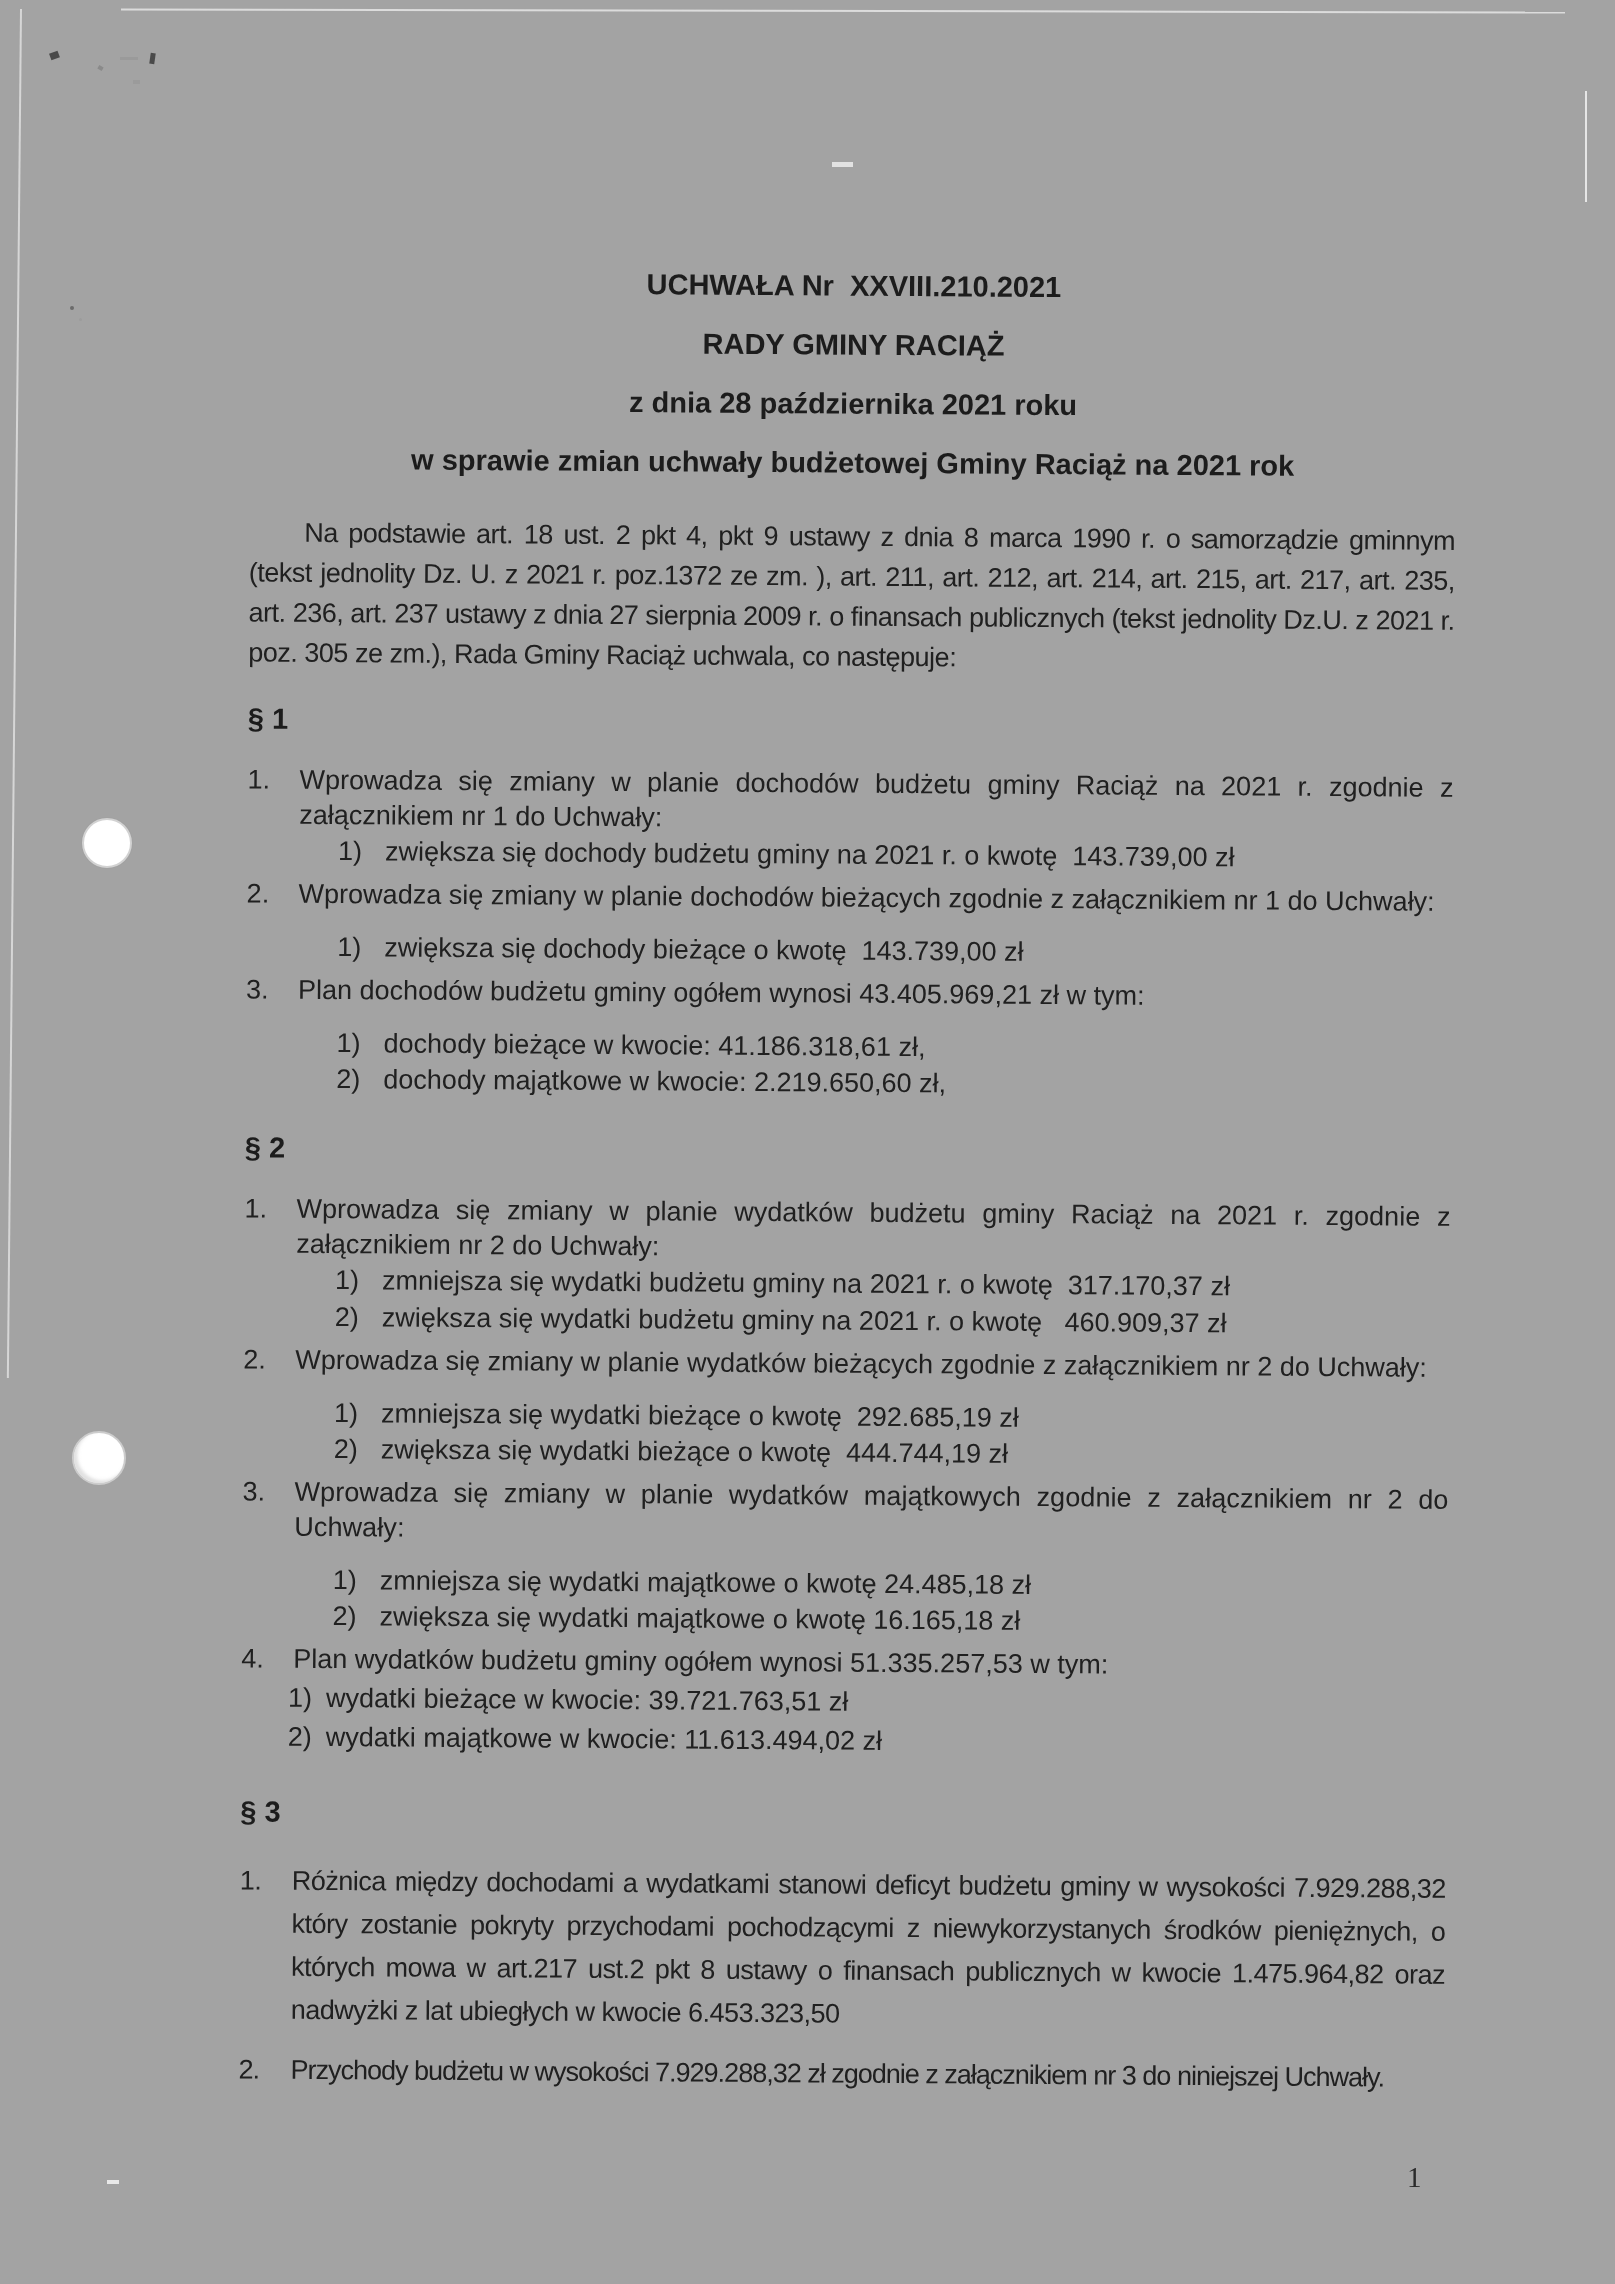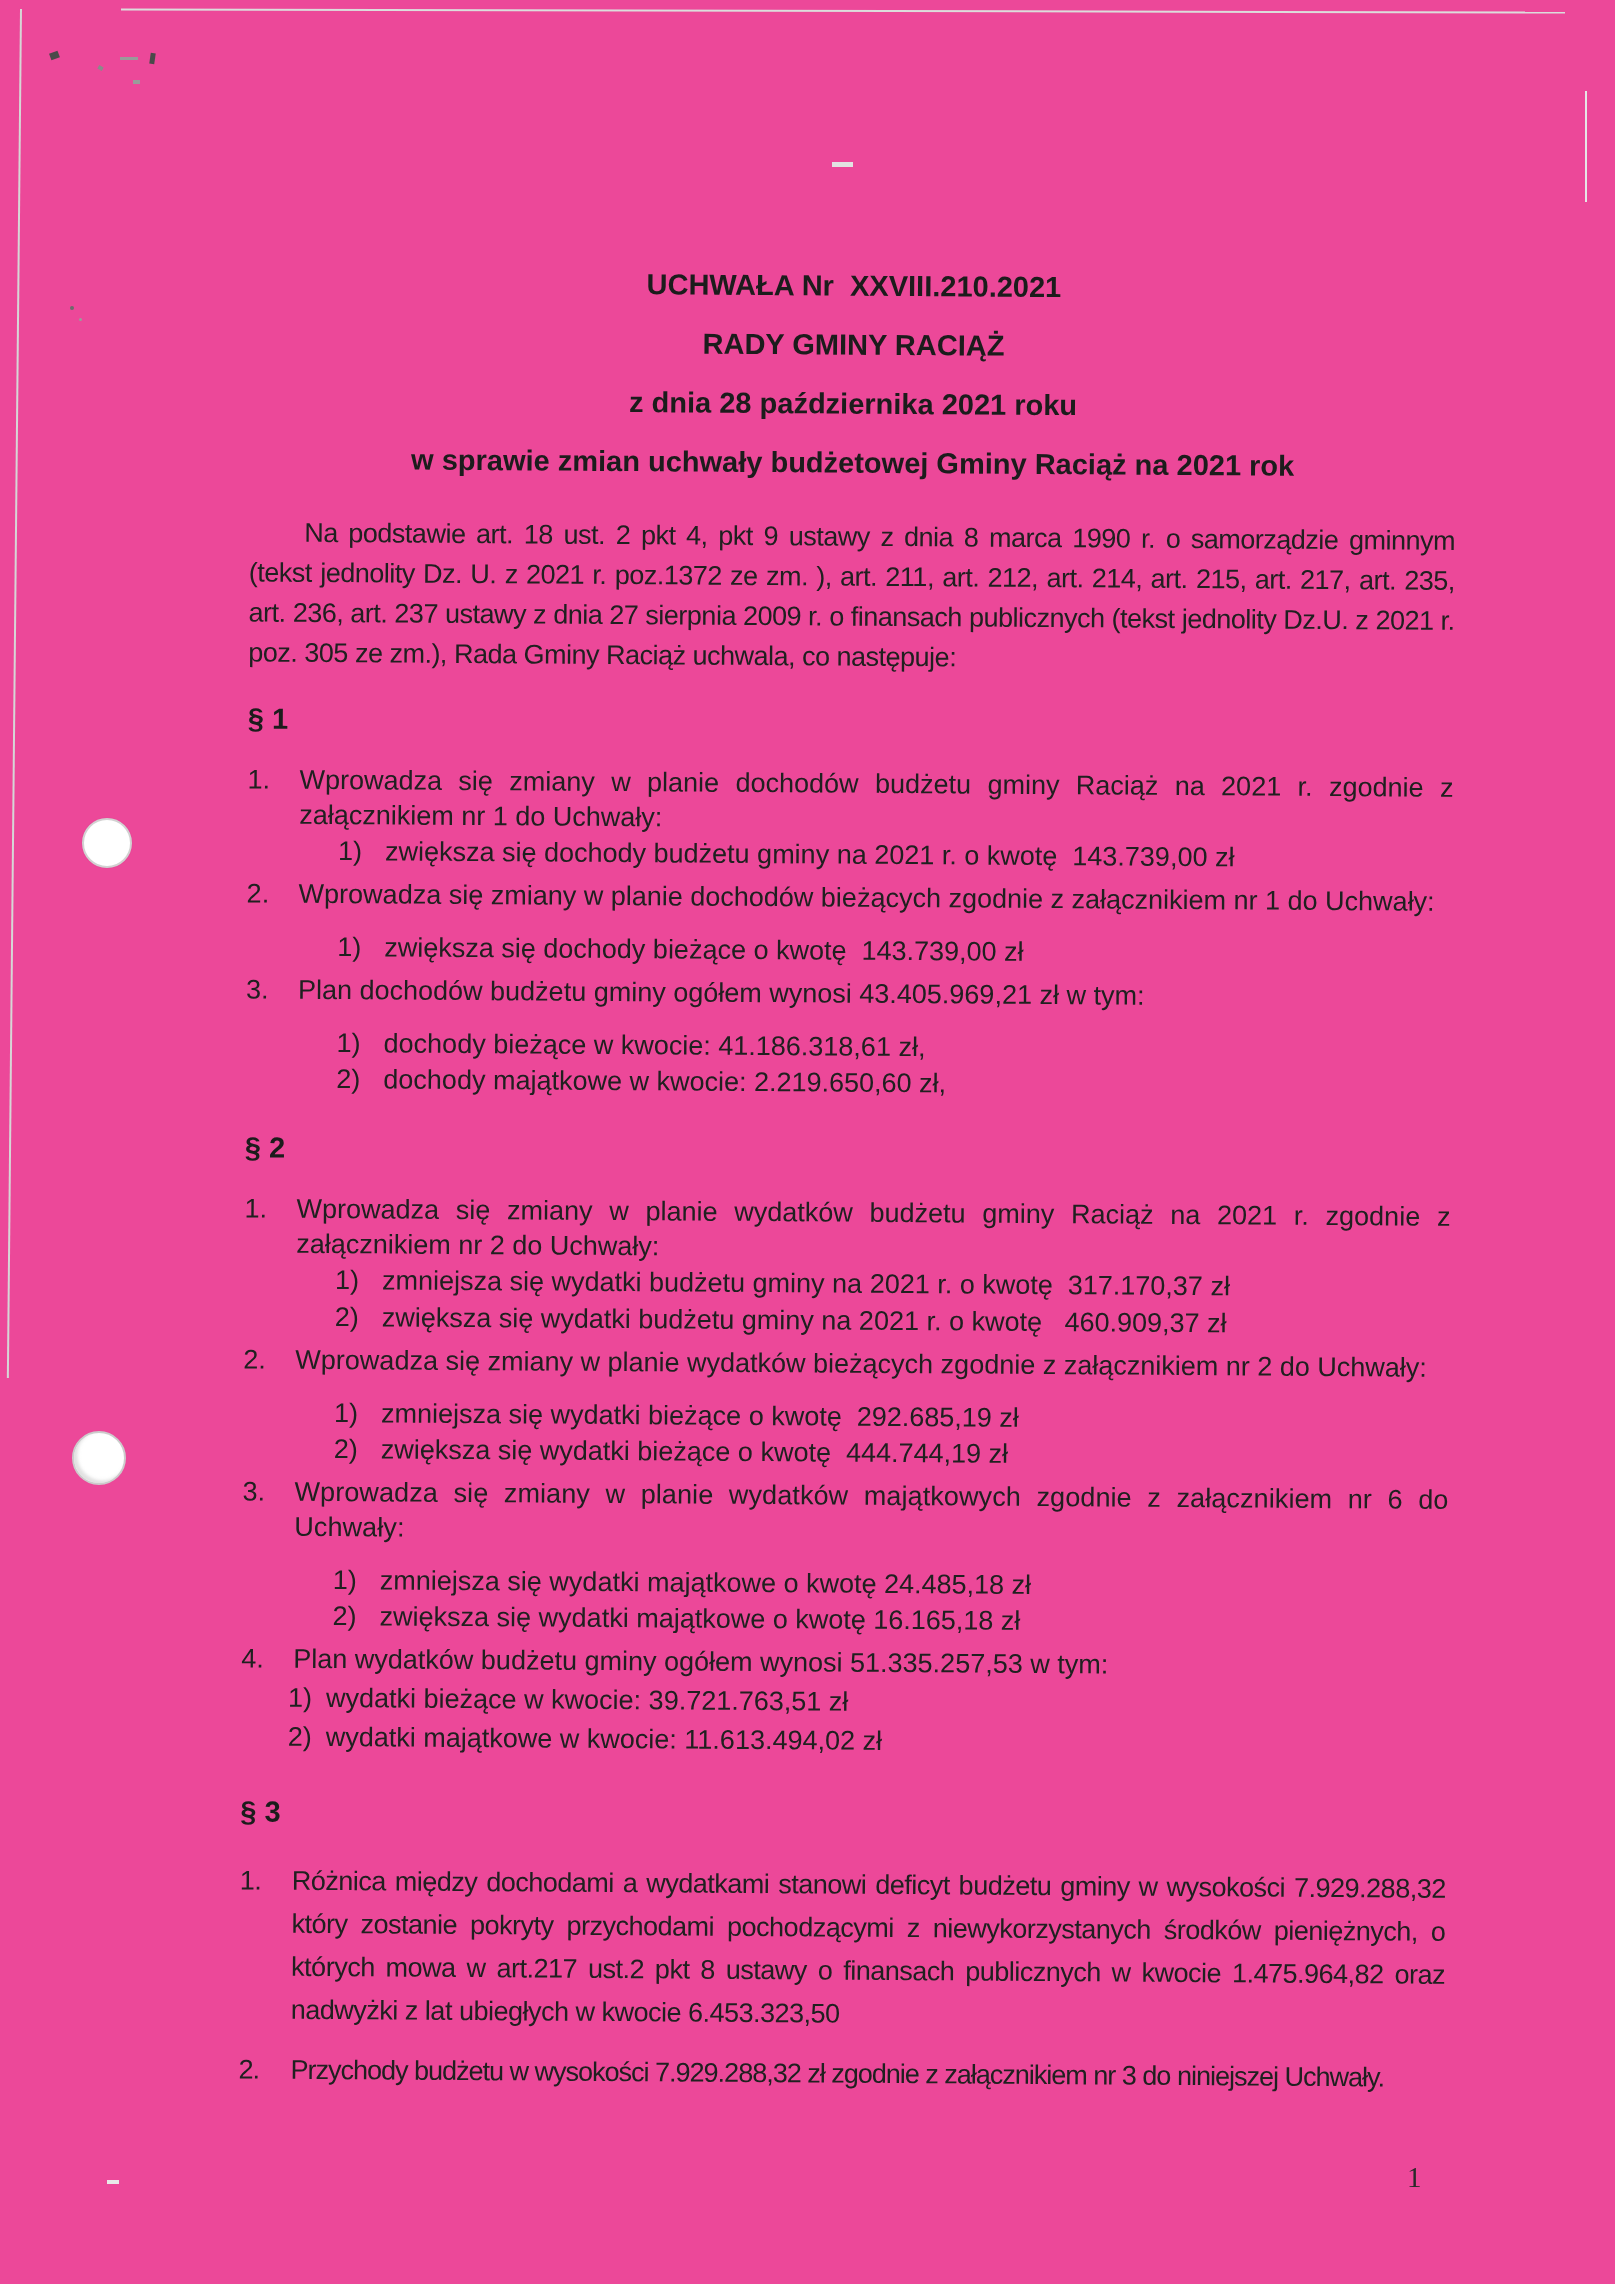--- a/index.html
+++ b/index.html
@@ -4,21 +4,21 @@
 <style>
   html, body {
     margin: 0;
     padding: 0;
     background: #ffffff;
   }
   .page {
     position: relative;
     width: 1616px;
     height: 2284px;
-    background: #ec4899;
+    background: #a3a3a3;
     overflow: hidden;
     font-family: "Liberation Sans", sans-serif;
     color: #202020;
   }
   .content {
     position: absolute;
     left: 0;
     top: 0;
     width: 1616px;
     box-sizing: border-box;
@@ -193,21 +193,21 @@
     <div class="sec-h mt52">§ 2</div>
 
     <div class="item just p1"><span class="n">1.</span><span>Wprowadza się zmiany w planie wydatków budżetu gminy Raciąż na 2021 r. zgodnie z załącznikiem nr 2 do Uchwały:</span></div>
     <div class="sub"><span class="n">1)</span><span>zmniejsza się wydatki budżetu gminy na 2021 r. o kwotę  317.170,37 zł</span></div>
     <div class="sub"><span class="n">2)</span><span>zwiększa się wydatki budżetu gminy na 2021 r. o kwotę   460.909,37 zł</span></div>
 
     <div class="item"><span class="n">2.</span><span>Wprowadza się zmiany w planie wydatków bieżących zgodnie z załącznikiem nr 2 do Uchwały:</span></div>
     <div class="sub gap"><span class="n">1)</span><span>zmniejsza się wydatki bieżące o kwotę  292.685,19 zł</span></div>
     <div class="sub"><span class="n">2)</span><span>zwiększa się wydatki bieżące o kwotę  444.744,19 zł</span></div>
 
-    <div class="item just loose"><span class="n">3.</span><span>Wprowadza się zmiany w planie wydatków majątkowych zgodnie z załącznikiem nr 6 do Uchwały:</span></div>
+    <div class="item just loose"><span class="n">3.</span><span>Wprowadza się zmiany w planie wydatków majątkowych zgodnie z załącznikiem nr 2 do Uchwały:</span></div>
     <div class="sub gap"><span class="n">1)</span><span>zmniejsza się wydatki majątkowe o kwotę 24.485,18 zł</span></div>
     <div class="sub"><span class="n">2)</span><span>zwiększa się wydatki majątkowe o kwotę 16.165,18 zł</span></div>
 
     <div class="item"><span class="n">4.</span><span>Plan wydatków budżetu gminy ogółem wynosi  51.335.257,53  w tym:</span></div>
     <div class="sub wide g6"><span class="n">1)</span><span>wydatki bieżące w kwocie: 39.721.763,51 zł</span></div>
     <div class="sub wide g6"><span class="n">2)</span><span>wydatki majątkowe w kwocie: 11.613.494,02 zł</span></div>
 
     <div class="sec-h mt62">§ 3</div>
 
     <div class="item just ls8 big-lh"><span class="n">1.</span><span>Różnica między dochodami a wydatkami stanowi deficyt budżetu gminy w wysokości  7.929.288,32 który zostanie pokryty przychodami pochodzącymi z niewykorzystanych środków pieniężnych, o których mowa w art.217 ust.2 pkt 8 ustawy o finansach publicznych w kwocie 1.475.964,82 oraz nadwyżki z lat ubiegłych w kwocie 6.453.323,50</span></div>

